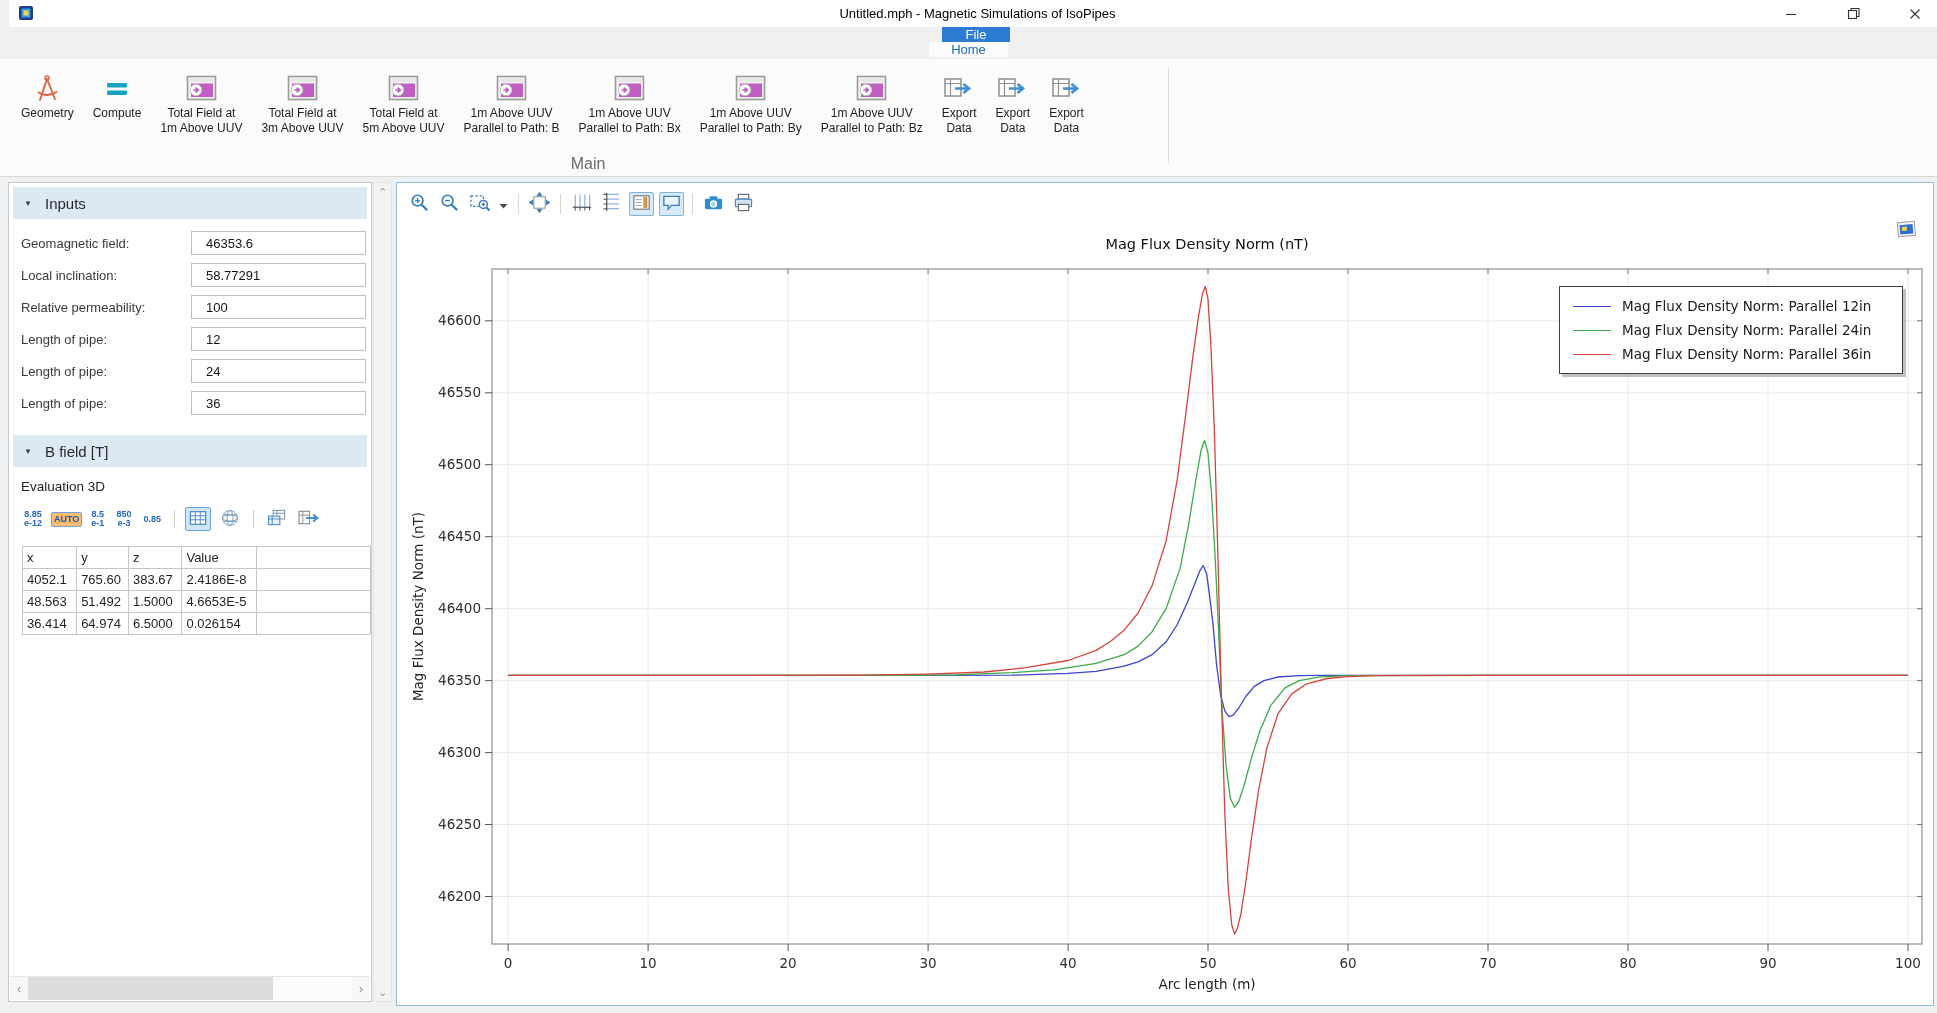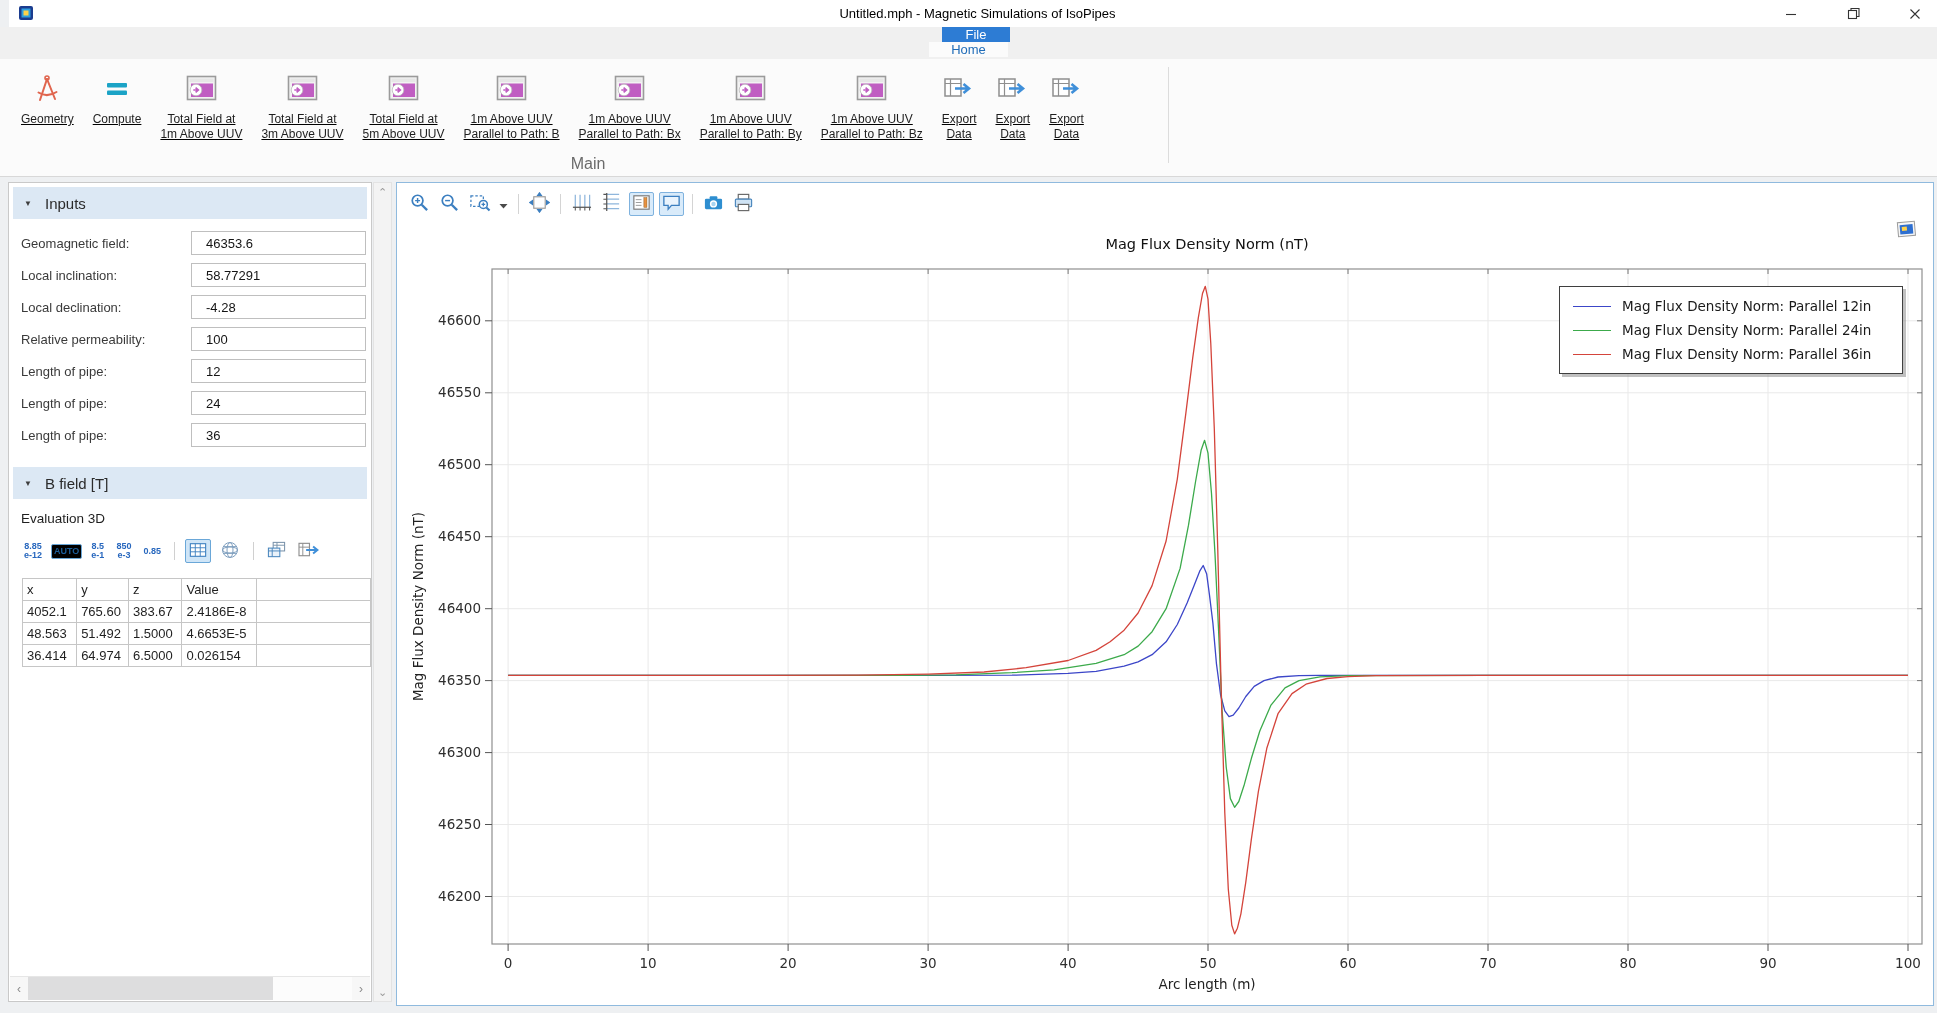--- a/index.html
+++ b/index.html
@@ -8,38 +8,38 @@
   .app-icon{position:absolute;left:9px;top:5px;width:16px;height:16px;}
   .title{position:absolute;left:0;right:0;text-align:center;font-size:13px;color:#000;}
   .win-controls{position:absolute;right:0;top:0;height:27px;display:flex;}
   .winbtn{width:62px;height:27px;border:none;background:transparent;display:flex;align-items:center;justify-content:center;padding:0;}
   .tabrow{position:absolute;left:0;top:27px;width:100%;height:32px;background:#f0f0f0;display:flex;align-items:center;flex-direction:column;}
   .tab{display:flex;align-items:center;justify-content:center;padding:0 22px;font-size:13px;color:#1e1e1e;cursor:default;}
   .tab.file{background:#2d7cd4;color:#ffffff;margin-left:15px;min-width:24px;}
   .tab.active{background:#fbfbfb;color:#1f6cb8;}
   .ribbon{position:absolute;left:0;top:59px;width:100%;height:118px;background:#fbfbfb;border-bottom:1px solid #d8d8d8;box-sizing:border-box;}
   .ribbon-buttons{position:absolute;left:13px;top:8px;display:flex;align-items:flex-start;gap:3px;}
-  .rbtn{display:flex;flex-direction:column;align-items:center;gap:8px;background:transparent;border:1px solid transparent;padding:4px 7px 2px 7px;font-family:inherit;text-decoration:underline;}
+  .rbtn{display:flex;flex-direction:column;align-items:center;gap:2px;background:transparent;border:1px solid transparent;padding:4px 7px 2px 7px;font-family:inherit;}
   .rbtn .ric{height:32px;display:flex;align-items:center;justify-content:center;}
   .rbtn .rlabel{font-size:12px;line-height:15px;color:#1e1e1e;text-align:center;white-space:nowrap;}
   .ribbon-sep{position:absolute;left:1168px;top:8px;width:1px;height:96px;background:#dcdcdc;}
   .ribbon-group-label{position:absolute;left:13px;top:96px;width:1150px;text-align:center;font-size:16px;color:#6b6b6b;}
   .sidebar{position:absolute;left:8px;top:182px;width:364px;height:820px;background:#ffffff;border:1px solid #c9c9c9;box-sizing:border-box;}
   .section-header{display:flex;align-items:center;gap:11px;height:32px;background:#dce8f4;margin:4px 4px 8px 4px;padding-left:11px;font-size:15px;color:#2b2b2b;}
   .section-header .tri{width:10px;display:inline-flex;}
   .tri::before{content:"▼";font-size:8px;color:#3d3d3d;}
   .formrow{display:flex;align-items:center;height:32px;padding:0 5px 0 12px;gap:20px;}
   .formrow label{width:150px;font-size:13px;color:#3a3a3a;flex:none;}
   .formrow input{flex:1;height:20px;border:1px solid #bfbfbf;font-size:13px;padding:1px 14px;color:#141414;background:#fff;font-family:inherit;min-width:0;}
   .second{margin-top:16px;}
   .eval-label{font-size:13.5px;color:#1f1f1f;margin:12px 0 12px 12px;}
   .eval-toolbar{display:flex;align-items:center;gap:6px;margin-left:12px;height:26px;}
   .etb-sep{width:1px;height:18px;background:#d0d0d0;margin:0 4px;}
   .num-chip{display:flex;flex-direction:column;align-items:center;justify-content:center;line-height:9px;font-size:9px;font-weight:bold;color:#2767be;border:1px solid transparent;border-radius:2px;padding:2px 2px;background:transparent;}
-  .num-chip.active{background:#000000;border-color:#6aa7d8;color:#1c5d99;}
+  .num-chip.active{background:#fdba74;border-color:#6aa7d8;color:#1c5d99;}
   .icon-chip{width:26px;height:24px;display:flex;align-items:center;justify-content:center;border:1px solid transparent;border-radius:2px;background:transparent;padding:0;}
   .icon-chip.active{background:#cfe5f7;border-color:#6aa7d8;}
   .eval-table{border-collapse:collapse;margin:14px 0 0 13px;font-size:13px;color:#1f1f1f;table-layout:fixed;}
   .eval-table th,.eval-table td{border:1px solid #c6c6c6;height:21px;padding:0 4px;text-align:left;font-weight:normal;background:#fff;overflow:hidden;white-space:nowrap;}
   .hscroll{position:absolute;left:1px;right:1px;bottom:1px;height:23px;background:#f7f7f7;border-top:1px solid #e6e6e6;display:flex;align-items:stretch;}
   .hs-arrow{width:18px;display:flex;align-items:center;justify-content:center;color:#8a8a8a;font-size:12px;}
   .hs-thumb{width:245px;background:#ddddde;}
   .hs-track{flex:1;background:#fcfcfc;}
   .vscroll{position:absolute;left:373px;top:182px;width:19px;height:820px;background:#f3f3f3;border:1px solid #e3e3e3;box-sizing:border-box;}
   .vs-arrow{position:absolute;left:0;width:100%;height:18px;display:flex;align-items:center;justify-content:center;color:#9a9a9a;font-size:11px;}
@@ -281,24 +281,20 @@
       <span>Inputs</span>
     </div>
     <div id="input-rows">
         <div class="formrow">
           <label>Geomagnetic field:</label>
           <input type="text" value="46353.6" style="">
         </div>
         <div class="formrow">
           <label>Local inclination:</label>
           <input type="text" value="58.77291" style="">
-        </div>
-        <div class="formrow">
-          <label>Local declination:</label>
-          <input type="text" value="-4.28" style="">
         </div>
         <div class="formrow">
           <label>Relative permeability:</label>
           <input type="text" value="100" style="">
         </div>
         <div class="formrow">
           <label>Length of pipe:</label>
           <input type="text" value="12" style="">
         </div>
         <div class="formrow">

